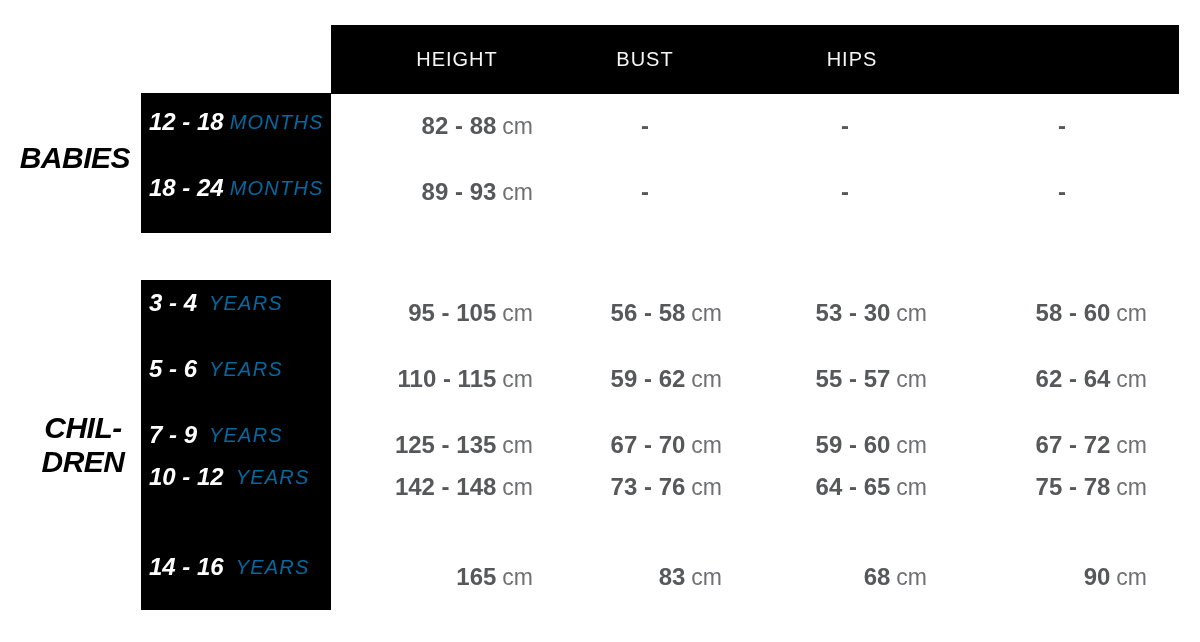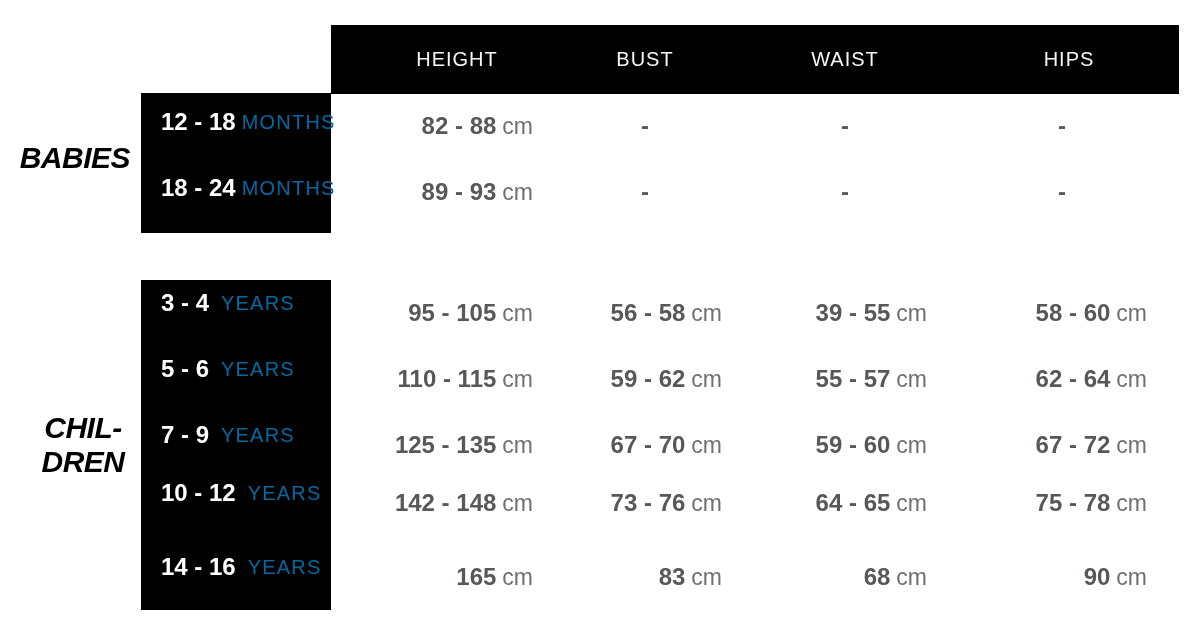--- a/index.html
+++ b/index.html
@@ -63,21 +63,21 @@
   .row {
     position: absolute;
     left: 141px;
     width: 1038px;
     height: 66px;
     display: grid;
     grid-template-columns: 190px 214px 200px 200px 234px;
   }
   .cell { display: flex; align-items: center; }
 
-  .age { padding-left: 20px; }
+  .age { padding-left: 8px; font-style: italic; }
   .g-babies   .age { gap: 6px;  transform: translateY(-4px); }
   .g-children .age { gap: 12px; transform: translateY(-10px); }
   .range { color: #ffffff; font-weight: 700; font-size: 24px; white-space: nowrap; }
   .age-unit { color: #0369a1; font-size: 20px; letter-spacing: 1.2px; }
 
   .val { justify-content: flex-end; gap: 6px; }
   .val .num { color: #57585a; font-weight: 700; font-size: 24px; white-space: nowrap; }
   .val .cm  { color: #6f7072; font-weight: 400; font-size: 23px; }
   .val.c1 { padding-right: 12px; text-align: center; }
   .val.c2 { padding-right: 23px; }
@@ -87,21 +87,20 @@
   .cm:empty { display: none; }
 </style>
 </head>
 <body>
 
 <div class="canvas">
 
   <div class="header-bar">
     <div class="hcell h1">HEIGHT</div>
     <div class="hcell h2">BUST</div>
-    <div class="hcell h3">WAIST</div>
     <div class="hcell h4">HIPS</div>
   </div>
 
   <div class="agebox babies-box"></div>
   <div class="agebox children-box"></div>
 
   <div class="side-label side-babies">
     <span>BABIES</span>
   </div>
   <div class="side-label side-children">
@@ -156,21 +155,21 @@
     </div>
     <div class="cell val c1">
         <span class="num">95 - 105</span>
         <span class="cm">cm</span>
       </div>
     <div class="cell val c2">
         <span class="num">56 - 58</span>
         <span class="cm">cm</span>
       </div>
     <div class="cell val c3">
-        <span class="num">39 - 55</span>
+        <span class="num">53 - 30</span>
         <span class="cm">cm</span>
       </div>
     <div class="cell val c4">
         <span class="num">58 - 60</span>
         <span class="cm">cm</span>
       </div>
   </div>
 
   <div class="row g-children" style="top:346px">
     <div class="cell age">
@@ -211,21 +210,21 @@
     <div class="cell val c3">
         <span class="num">59 - 60</span>
         <span class="cm">cm</span>
       </div>
     <div class="cell val c4">
         <span class="num">67 - 72</span>
         <span class="cm">cm</span>
       </div>
   </div>
 
-  <div class="row g-children" style="top:470px">
+  <div class="row g-children" style="top:454px">
     <div class="cell age">
       <span class="range">10 - 12</span>
       <span class="age-unit">YEARS</span>
     </div>
     <div class="cell val c1">
         <span class="num">142 - 148</span>
         <span class="cm">cm</span>
       </div>
     <div class="cell val c2">
         <span class="num">73 - 76</span>

